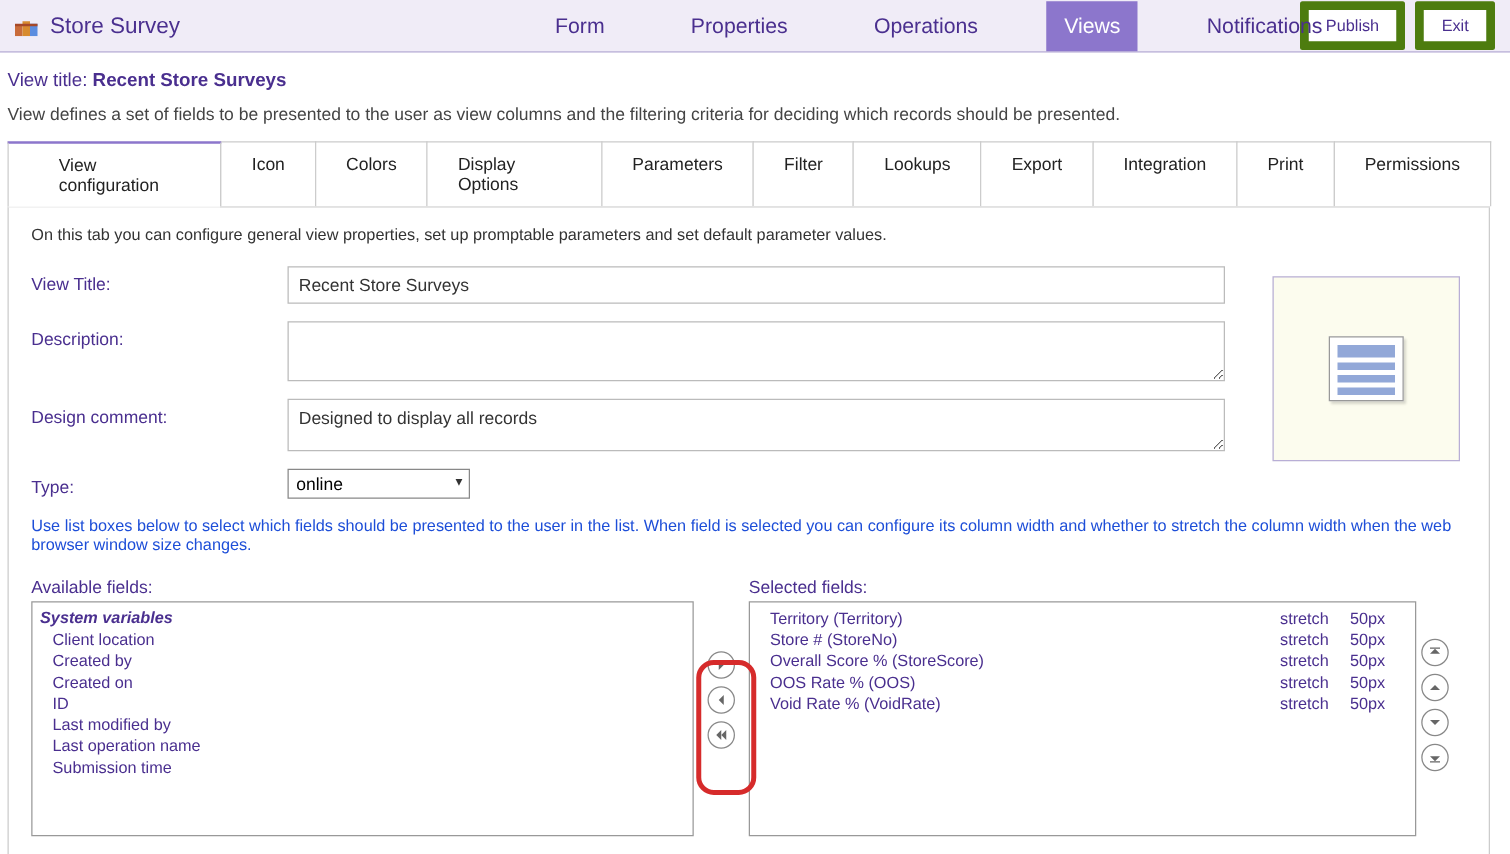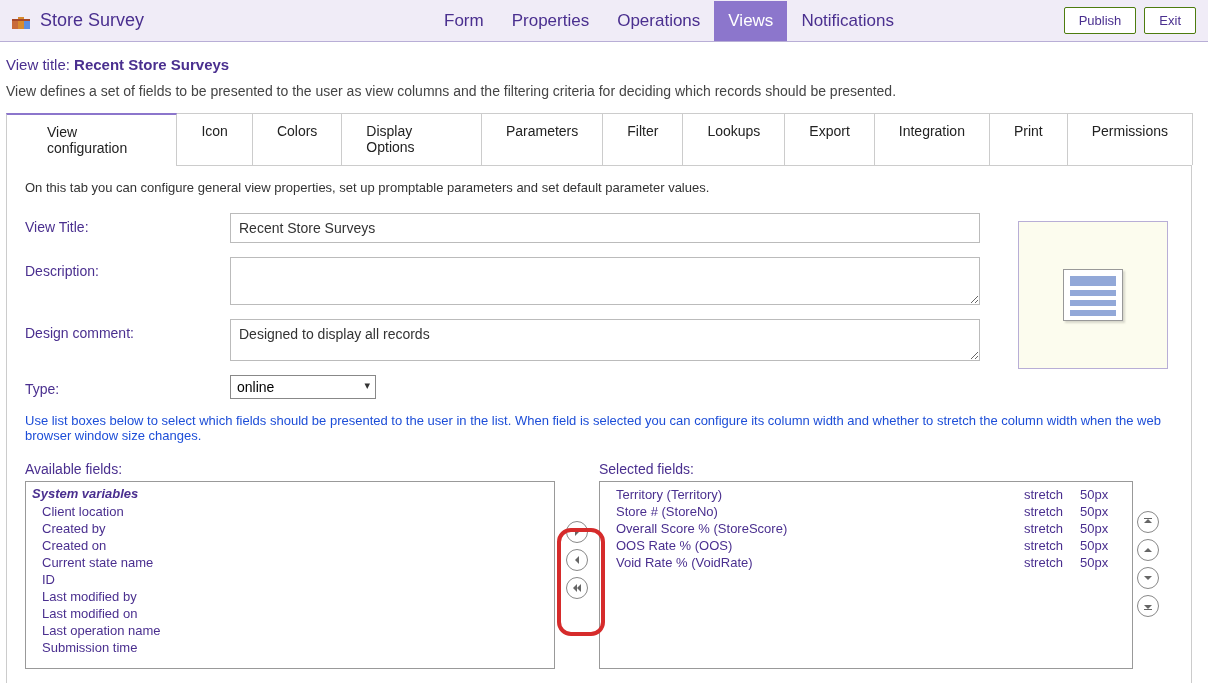--- a/index.html
+++ b/index.html
@@ -4,25 +4,25 @@
 <style>
 * { box-sizing: border-box; margin: 0; padding: 0; }
 body { font-family: -apple-system, BlinkMacSystemFont, "Segoe UI", Arial, sans-serif; font-size: 13px; color: #222; background: #fff; width: 1208px; }
 
 
 .header-bar { display: flex; align-items: center; background: #f0ecf7; border-bottom: 1px solid #b8aed6; height: 42px; padding: 0 12px; }
 .header-left { display: flex; align-items: center; gap: 8px; }
 .app-icon { width: 20px; height: 16px; }
 .app-icon svg { width: 20px; height: 16px; }
 .app-title { color: #4a2f8f; font-size: 18px; font-weight: 400; }
-.header-nav { display: flex; margin-left: auto; margin-right: auto; position: absolute; left: 430px; }
+.header-nav { display: flex; margin-left: auto; margin-right: auto; position: absolute; left: 430px; gap: 41px; }
 .header-nav-item { padding: 10px 14px; color: #4a2f8f; font-size: 17px; cursor: pointer; }
 .header-nav-item.active { background: #8c76cc; color: #fff; }
 .header-right { margin-left: auto; display: flex; gap: 8px; }
-.header-btn { background: #fff; border: 1px solid #4d7c0f; color: #4a2f8f; padding: 5px 14px; font-size: 13px; cursor: pointer; border-radius: 2px; }
+.header-btn { background: #fff; border: 7px solid #4d7c0f; color: #4a2f8f; padding: 5px 14px; font-size: 13px; cursor: pointer; border-radius: 2px; }
 
 
 .page-body { padding: 14px 16px 0 6px; }
 .view-title-line { color: #4a2f8f; font-size: 15px; margin-bottom: 10px; }
 .view-title-line .view-title-label { font-weight: 400; }
 .view-title-line .view-title-value { font-weight: 700; }
 .view-desc { color: #444; font-size: 14px; margin-bottom: 14px; }
 
 
 .tabs-row { display: flex; border-bottom: 1px solid #ccc; }
@@ -151,24 +151,22 @@
     <div class="fields-help">Use list boxes below to select which fields should be presented to the user in the list. When field is selected you can configure its column width and whether to stretch the column width when the web browser window size changes.</div>
 
     <div class="lists-area">
       <div class="list-col">
         <div class="list-label">Available fields:</div>
         <div class="list-box">
           <div class="list-group-header">System variables</div>
           <div class="list-item">Client location</div>
           <div class="list-item">Created by</div>
           <div class="list-item">Created on</div>
-          <div class="list-item">Current state name</div>
           <div class="list-item">ID</div>
           <div class="list-item">Last modified by</div>
-          <div class="list-item">Last modified on</div>
           <div class="list-item">Last operation name</div>
           <div class="list-item">Submission time</div>
         </div>
       </div>
 
       <div class="transfer-btns">
         <div class="circle-btn">
               <svg viewBox="0 0 10 10">
                 <path d="M3 1 L7 5 L3 9 Z" fill="#666"></path>
               </svg>

